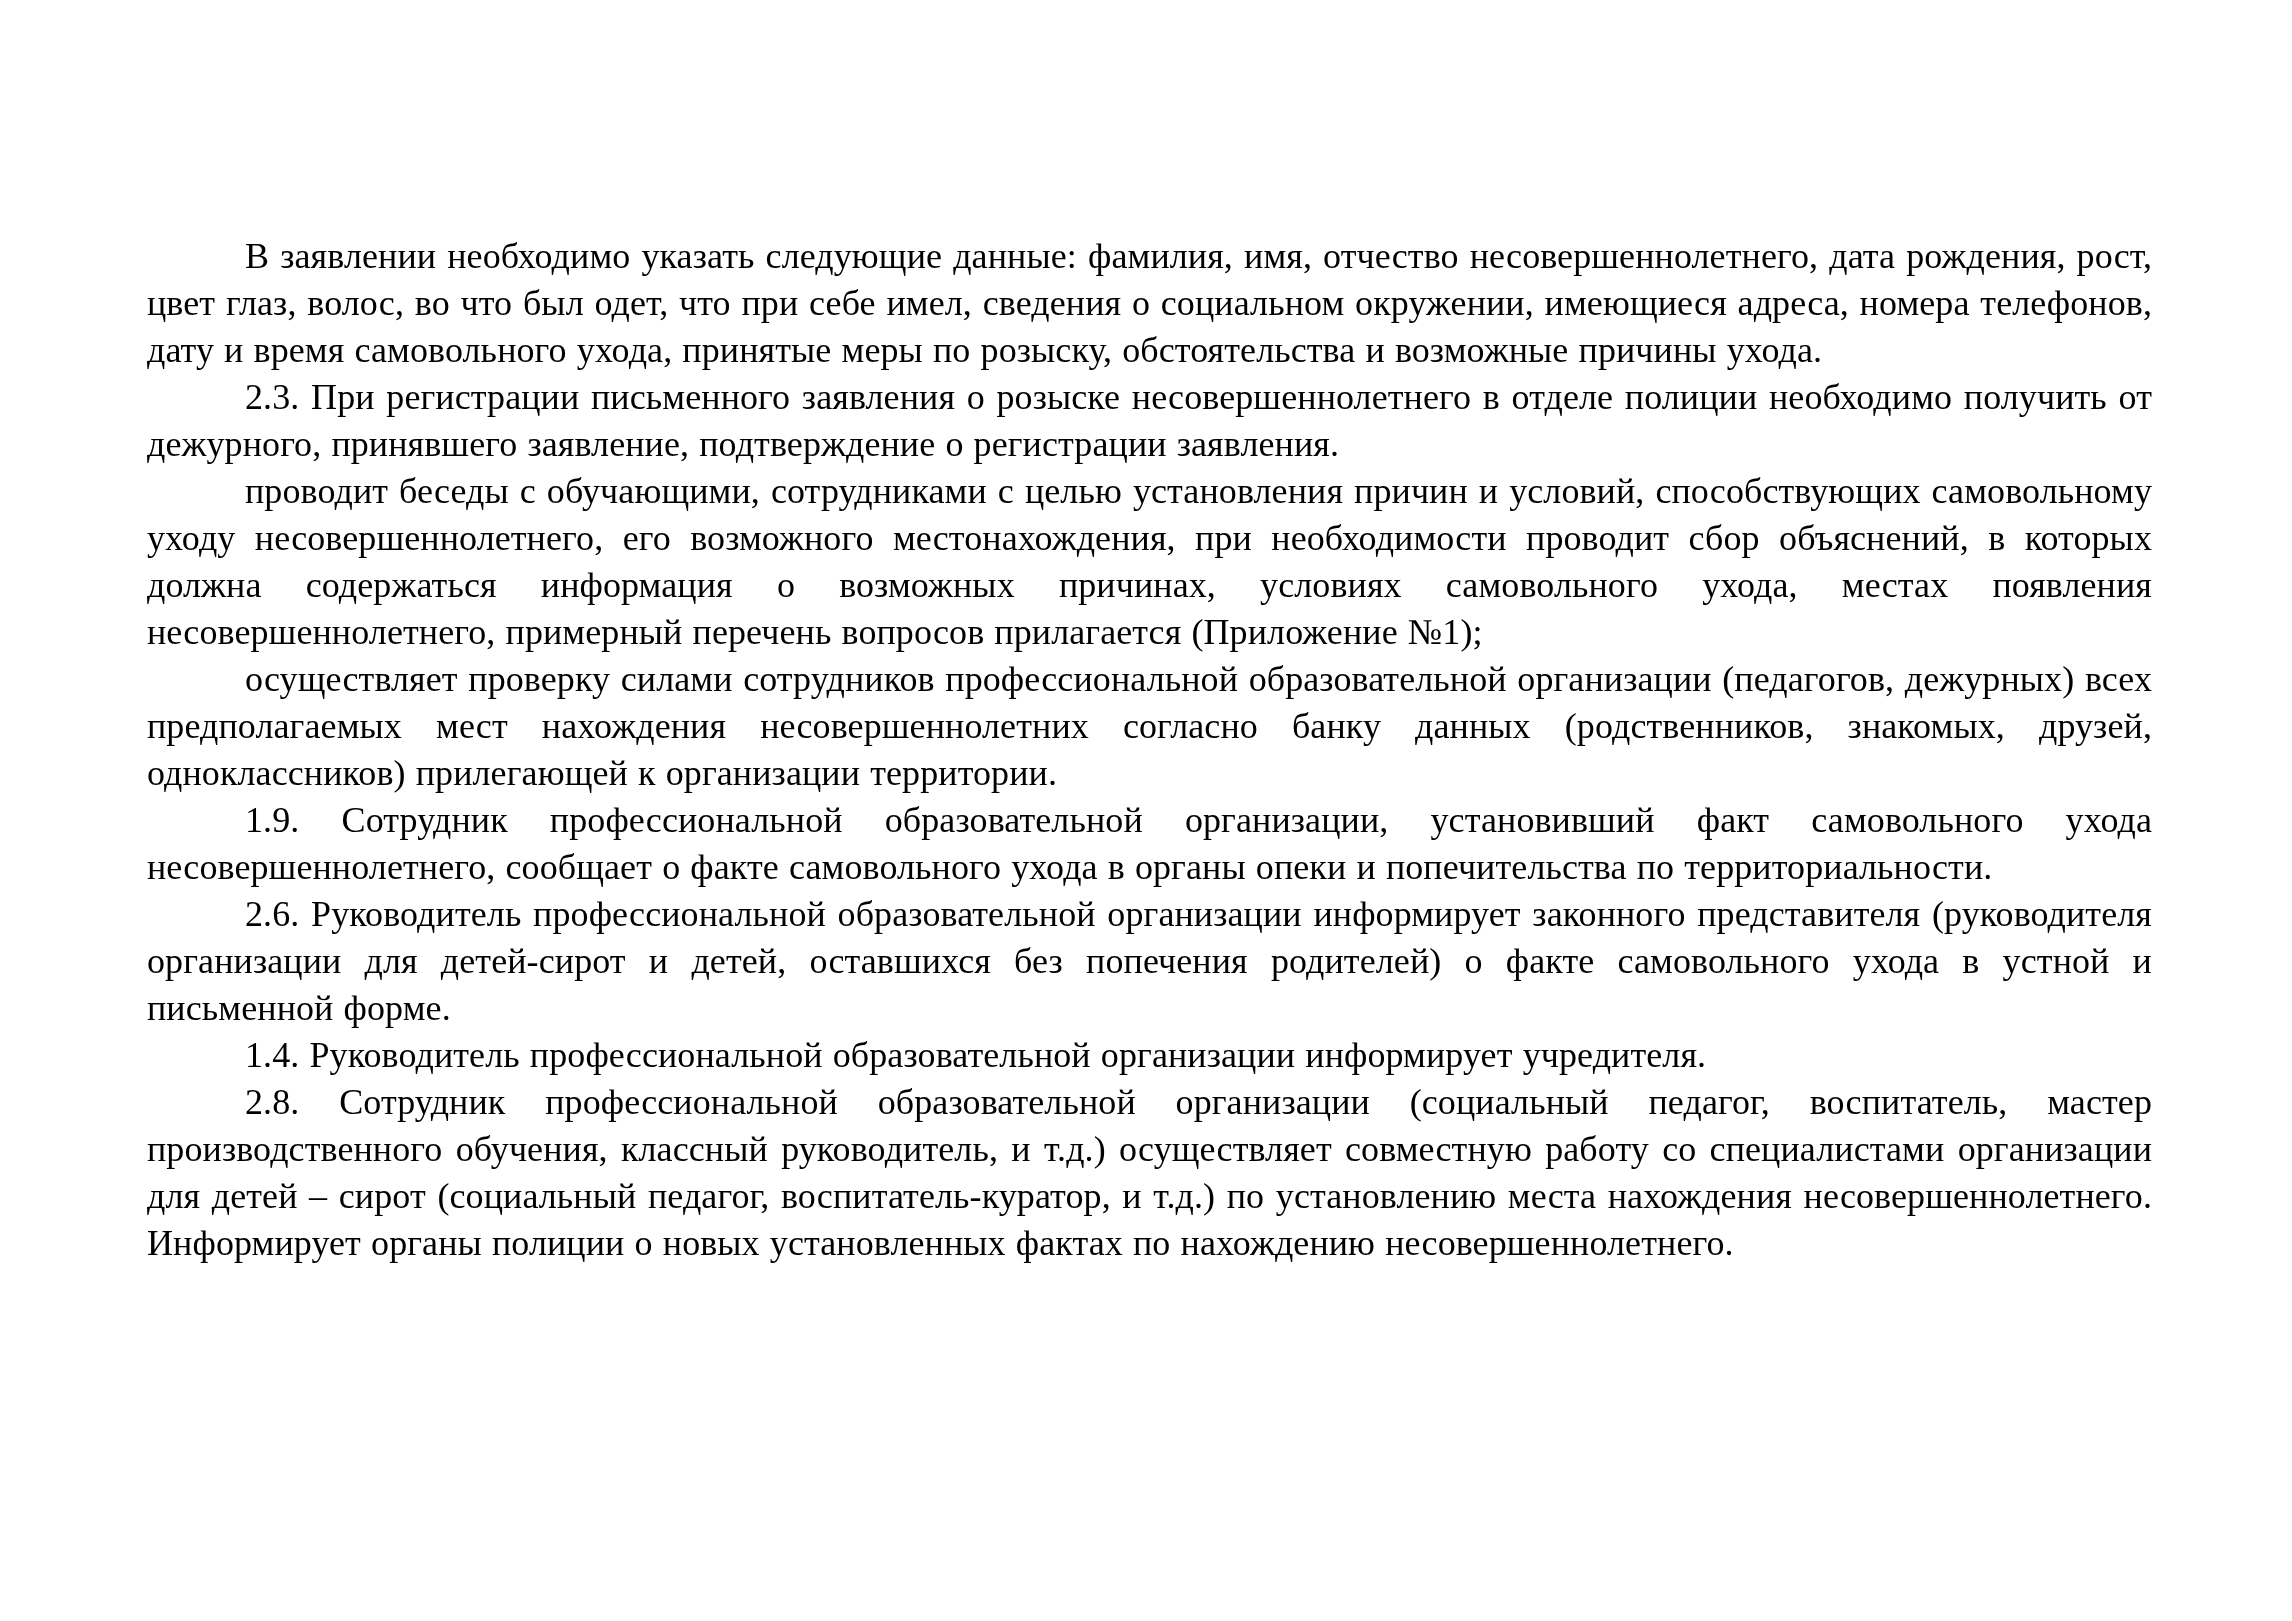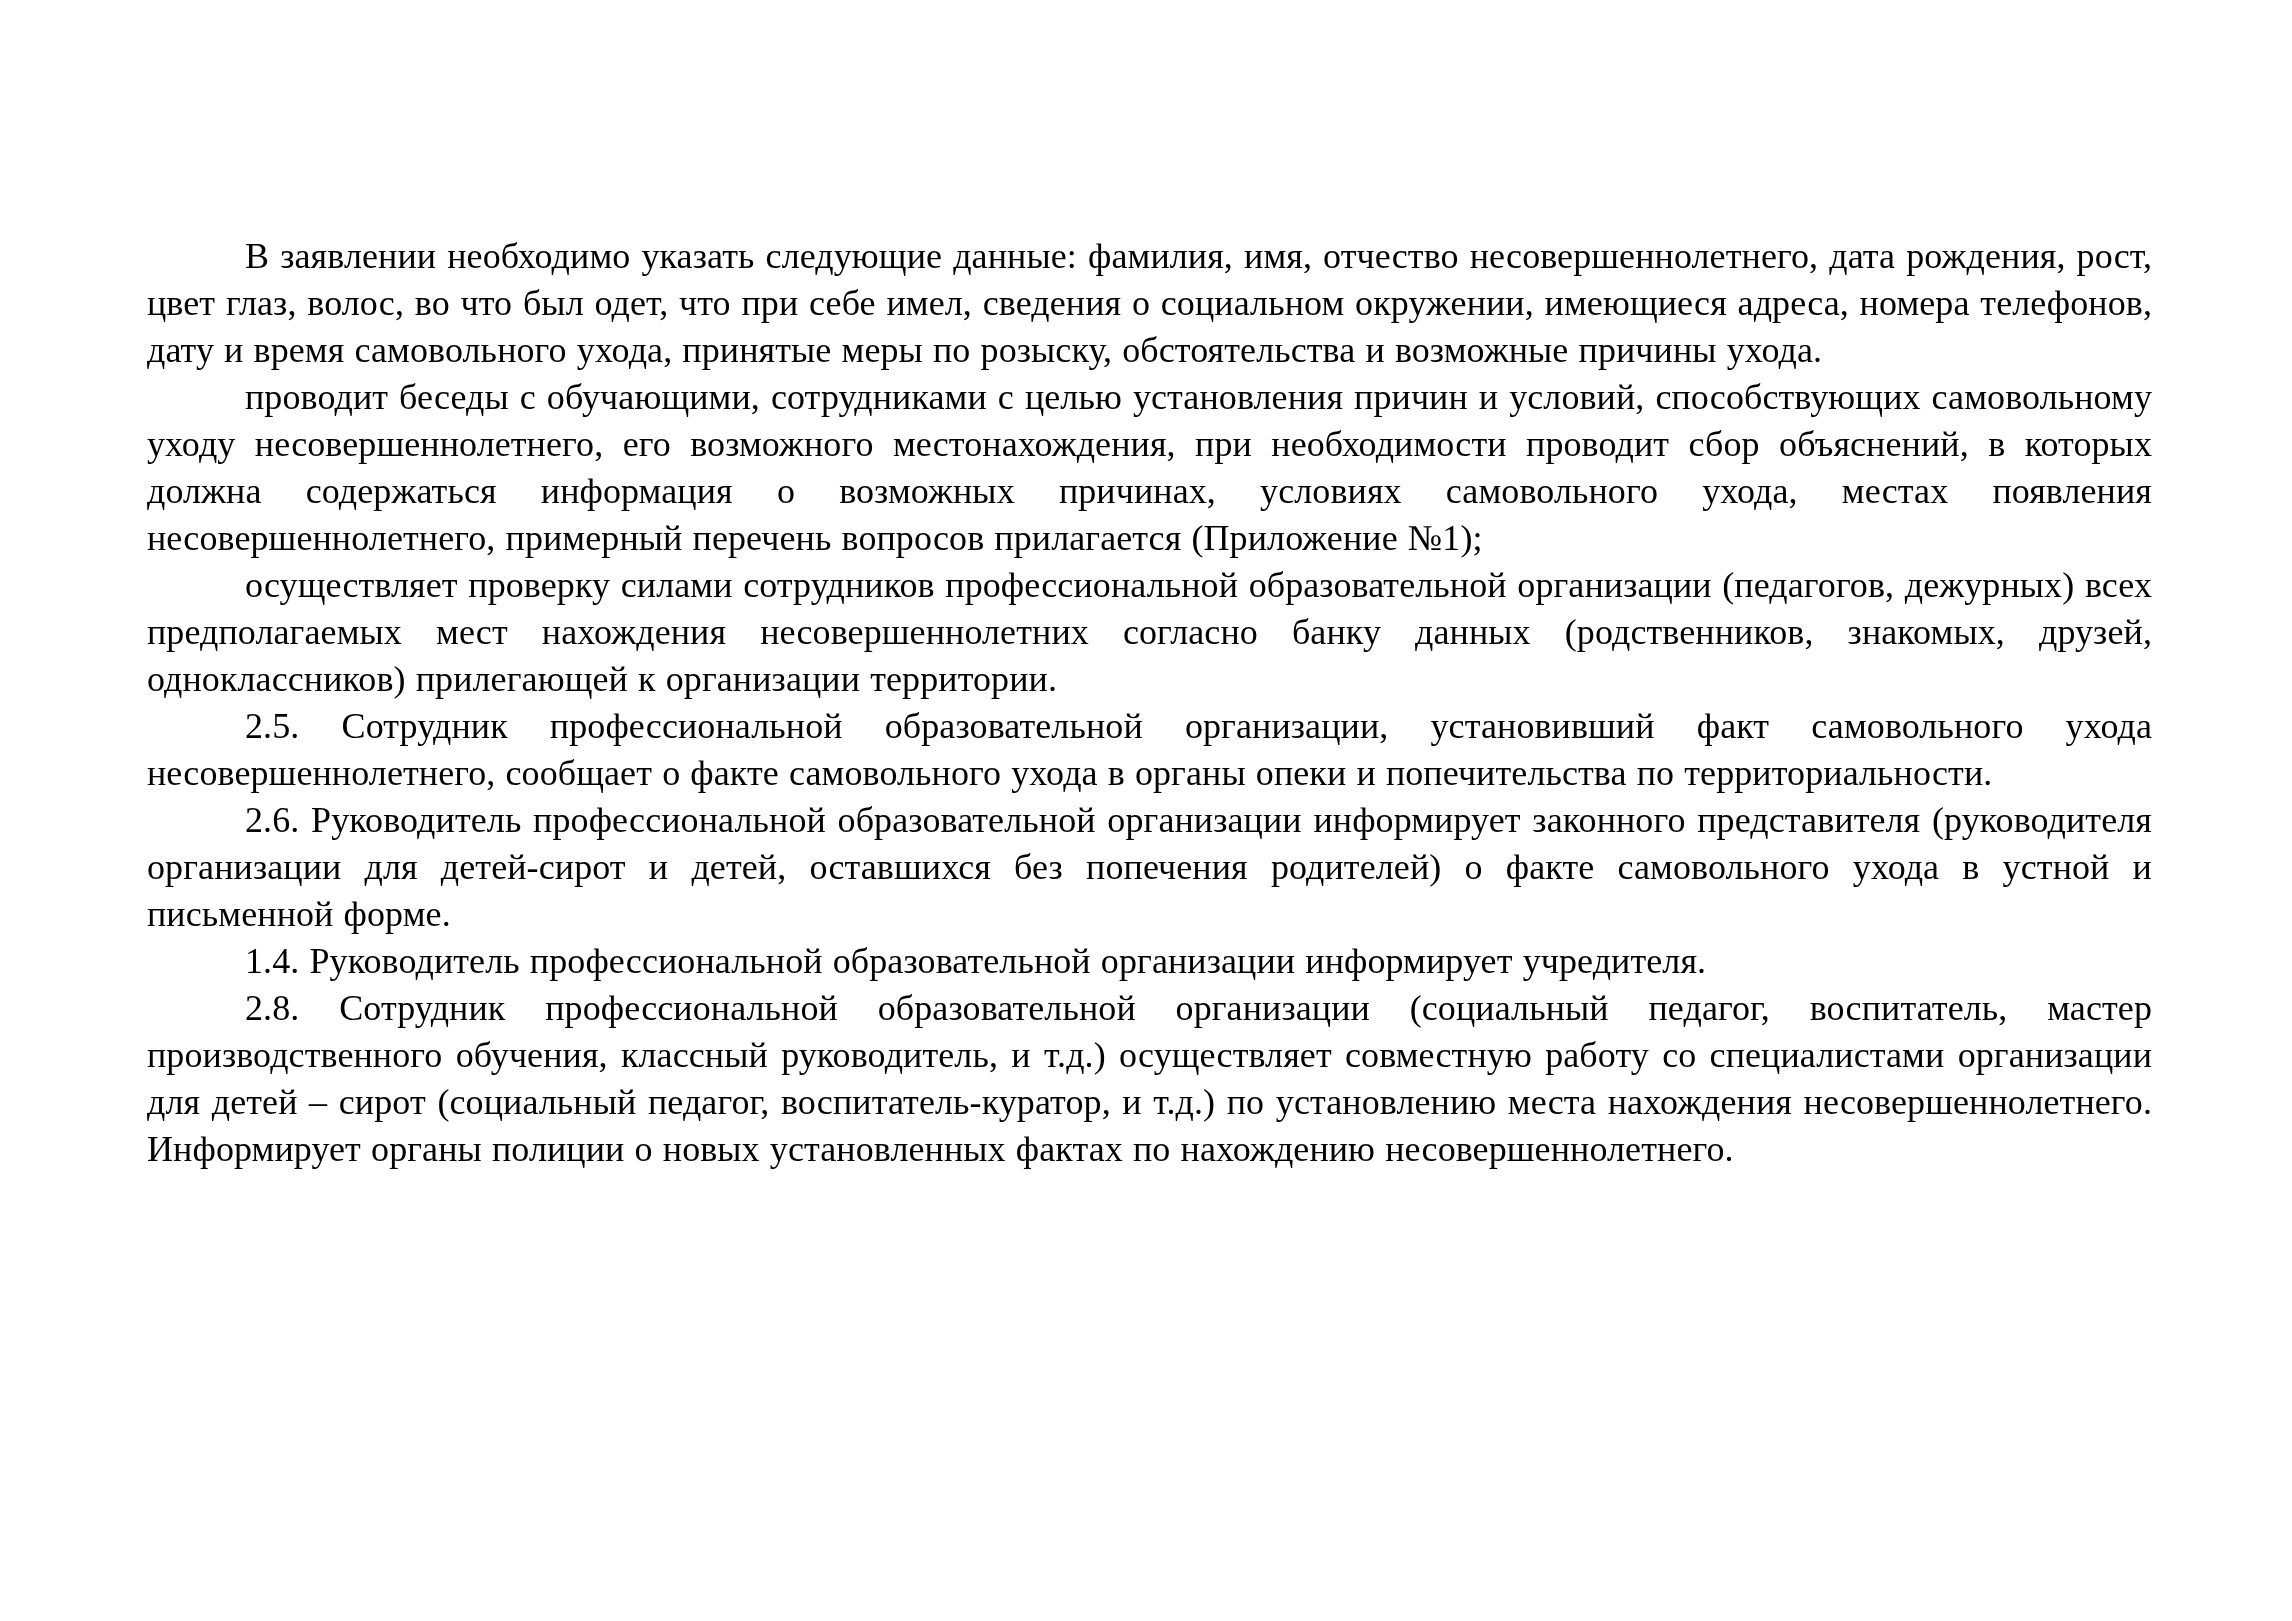--- a/index.html
+++ b/index.html
@@ -41,21 +41,22 @@
     word-spacing: 1px;
     color: #000000;
   }
 </style>
 </head>
 <body>
 
 <div class="page">
   <div class="text-block">
     <p class="para">В заявлении необходимо указать следующие данные: фамилия, имя, отчество несовершеннолетнего, дата рождения, рост, цвет глаз, волос, во что был одет, что при себе имел, сведения о социальном окружении, имеющиеся адреса, номера телефонов, дату и время самовольного ухода, принятые меры по розыску, обстоятельства и возможные причины ухода.</p>
+    <p class="para">2.3. При регистрации письменного заявления о розыске несовершеннолетнего в отделе полиции необходимо получить от дежурного, принявшего заявление, подтверждение о регистрации заявления.</p>
     <p class="para">проводит беседы с обучающими, сотрудниками с целью установления причин и условий, способствующих самовольному уходу несовершеннолетнего, его возможного местонахождения, при необходимости проводит сбор объяснений, в которых должна содержаться информация о возможных причинах, условиях самовольного ухода, местах появления несовершеннолетнего, примерный перечень вопросов прилагается (Приложение №1);</p>
     <p class="para">осуществляет проверку силами сотрудников профессиональной образовательной организации (педагогов, дежурных) всех предполагаемых мест нахождения несовершеннолетних согласно банку данных (родственников, знакомых, друзей, одноклассников) прилегающей к организации территории.</p>
-    <p class="para">2.5. Сотрудник профессиональной образовательной организации, установивший факт самовольного ухода несовершеннолетнего, сообщает о факте самовольного ухода в органы опеки и попечительства по территориальности.</p>
+    <p class="para">1.9. Сотрудник профессиональной образовательной организации, установивший факт самовольного ухода несовершеннолетнего, сообщает о факте самовольного ухода в органы опеки и попечительства по территориальности.</p>
     <p class="para">2.6. Руководитель профессиональной образовательной организации информирует законного представителя (руководителя организации для детей-сирот и детей, оставшихся без попечения родителей) о факте самовольного ухода в устной и письменной форме.</p>
     <p class="para">1.4. Руководитель профессиональной образовательной организации информирует учредителя.</p>
     <p class="para">2.8. Сотрудник профессиональной образовательной организации (социальный педагог, воспитатель, мастер производственного обучения, классный руководитель, и т.д.) осуществляет совместную работу со специалистами организации для детей – сирот (социальный педагог, воспитатель-куратор, и т.д.) по установлению места нахождения несовершеннолетнего. Информирует органы полиции о новых установленных фактах по нахождению несовершеннолетнего.</p>
   </div>
 </div>
 
 
 </body></html>

